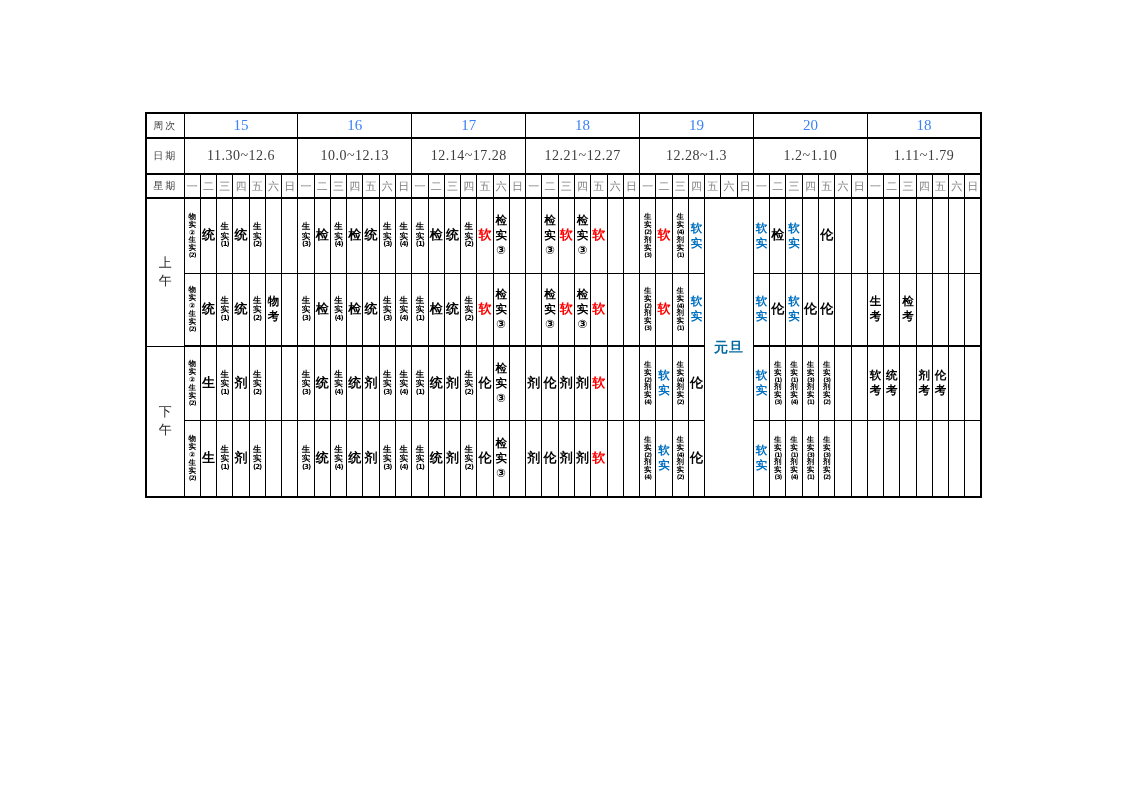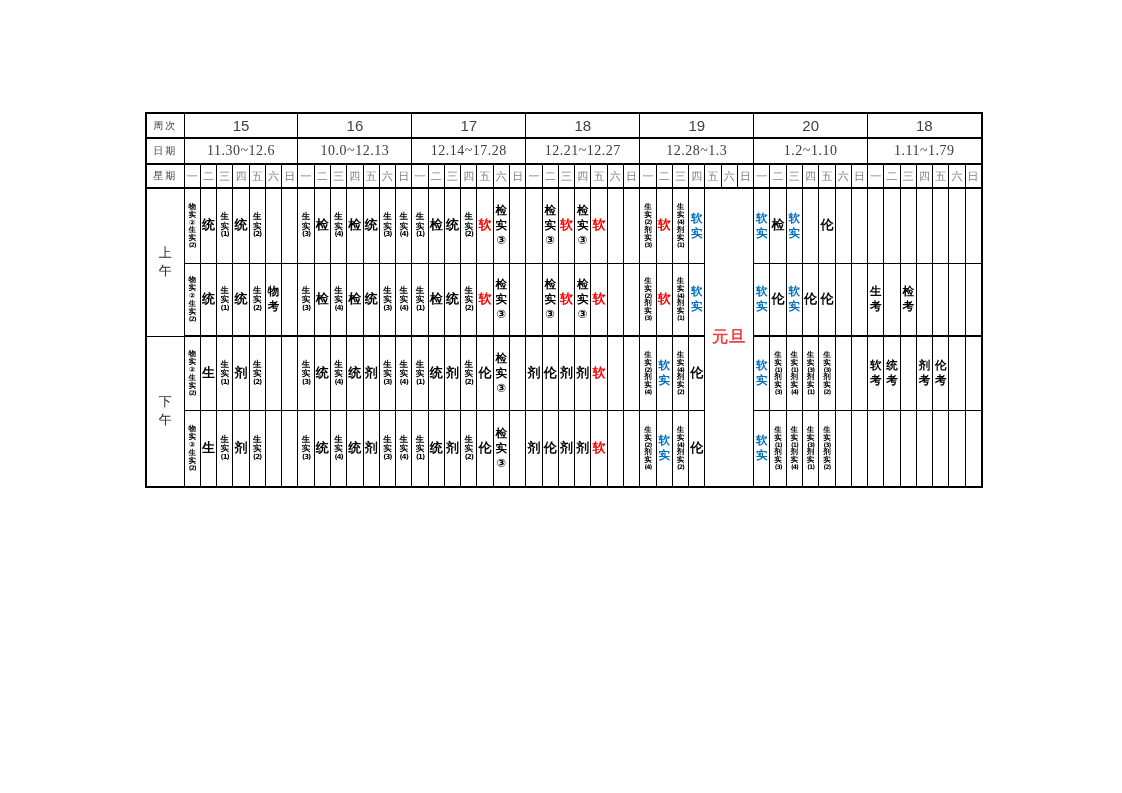--- a/index.html
+++ b/index.html
@@ -23,40 +23,40 @@
     border:1px solid #000;padding:0;text-align:center;vertical-align:middle;
     overflow:hidden;
   }
   
   td.lbl{border-right:2px solid #000;}
   td.wk-start{border-left:2px solid #000;}
   tr.hdr td{border-bottom:2px solid #000;}
   tr.sec-end td{border-bottom:2px solid #000;}
   
   .hdr-label{font-size:10px;color:#3c3c3c;letter-spacing:2px;}
-  .week-num{font-family:Liberation Sans, sans-serif;font-size:15px;color:#404040;}
+  .week-num{font-family:Liberation Serif, serif;font-size:15px;color:#3b82f6;}
   .week-dates{font-family:"Liberation Serif",serif;font-size:14px;color:#3c3c3c;letter-spacing:.5px;}
   .wd{font-size:11px;color:#7f7f7f;}
   
   .period{
     display:flex;flex-direction:column;justify-content:space-around;align-items:center;
     height:100%;font-size:13px;color:#2a2a2a;letter-spacing:0;
   }
   
   .vcell{
     display:flex;flex-direction:column;justify-content:center;align-items:center;
     height:100%;font-weight:bold;color:#000;
   }
   .sz-lg{font-size:13px;line-height:1.15;}
   .sz-md{font-size:11.5px;line-height:1.3;}
   .sz-sm{font-size:8.5px;line-height:1.12;}
   .sz-xs{font-size:7.5px;line-height:1.06;}
   .vcell .paren{font-size:.82em;letter-spacing:-1px;}
   .holiday{
-    font-size:16px;font-weight:bold;color:#ef4444;letter-spacing:1px;
+    font-size:14px;font-weight:bold;color:#0369a1;letter-spacing:1px;
   }
 </style>
 </head>
 <body>
 
 <div class="page">
   <div class="sheet">
     <table class="timetable">
       <colgroup id="cols">
           <col style="width: 38px;">
@@ -114,21 +114,21 @@
           <tr class="hdr" style="height: 25px;">
             <td class="lbl hdr-label">周次</td>
             <td class="wk-start week-num" colspan="7">15</td>
             <td class="wk-start week-num" colspan="7">16</td>
             <td class="wk-start week-num" colspan="7">17</td>
             <td class="wk-start week-num" colspan="7">18</td>
             <td class="wk-start week-num" colspan="7">19</td>
             <td class="wk-start week-num" colspan="7">20</td>
             <td class="wk-start week-num" colspan="7">18</td>
           </tr>
-          <tr class="hdr" style="height: 26px; border-radius: 8px;">
+          <tr class="hdr" style="height: 36px; border-radius: 8px;">
             <td class="lbl hdr-label">日期</td>
             <td class="wk-start week-dates" colspan="7">11.30~12.6</td>
             <td class="wk-start week-dates" colspan="7">10.0~12.13</td>
             <td class="wk-start week-dates" colspan="7">12.14~17.28</td>
             <td class="wk-start week-dates" colspan="7">12.21~12.27</td>
             <td class="wk-start week-dates" colspan="7">12.28~1.3</td>
             <td class="wk-start week-dates" colspan="7">1.2~1.10</td>
             <td class="wk-start week-dates" colspan="7">1.11~1.79</td>
           </tr>
           <tr class="hdr" style="height: 24px;">

